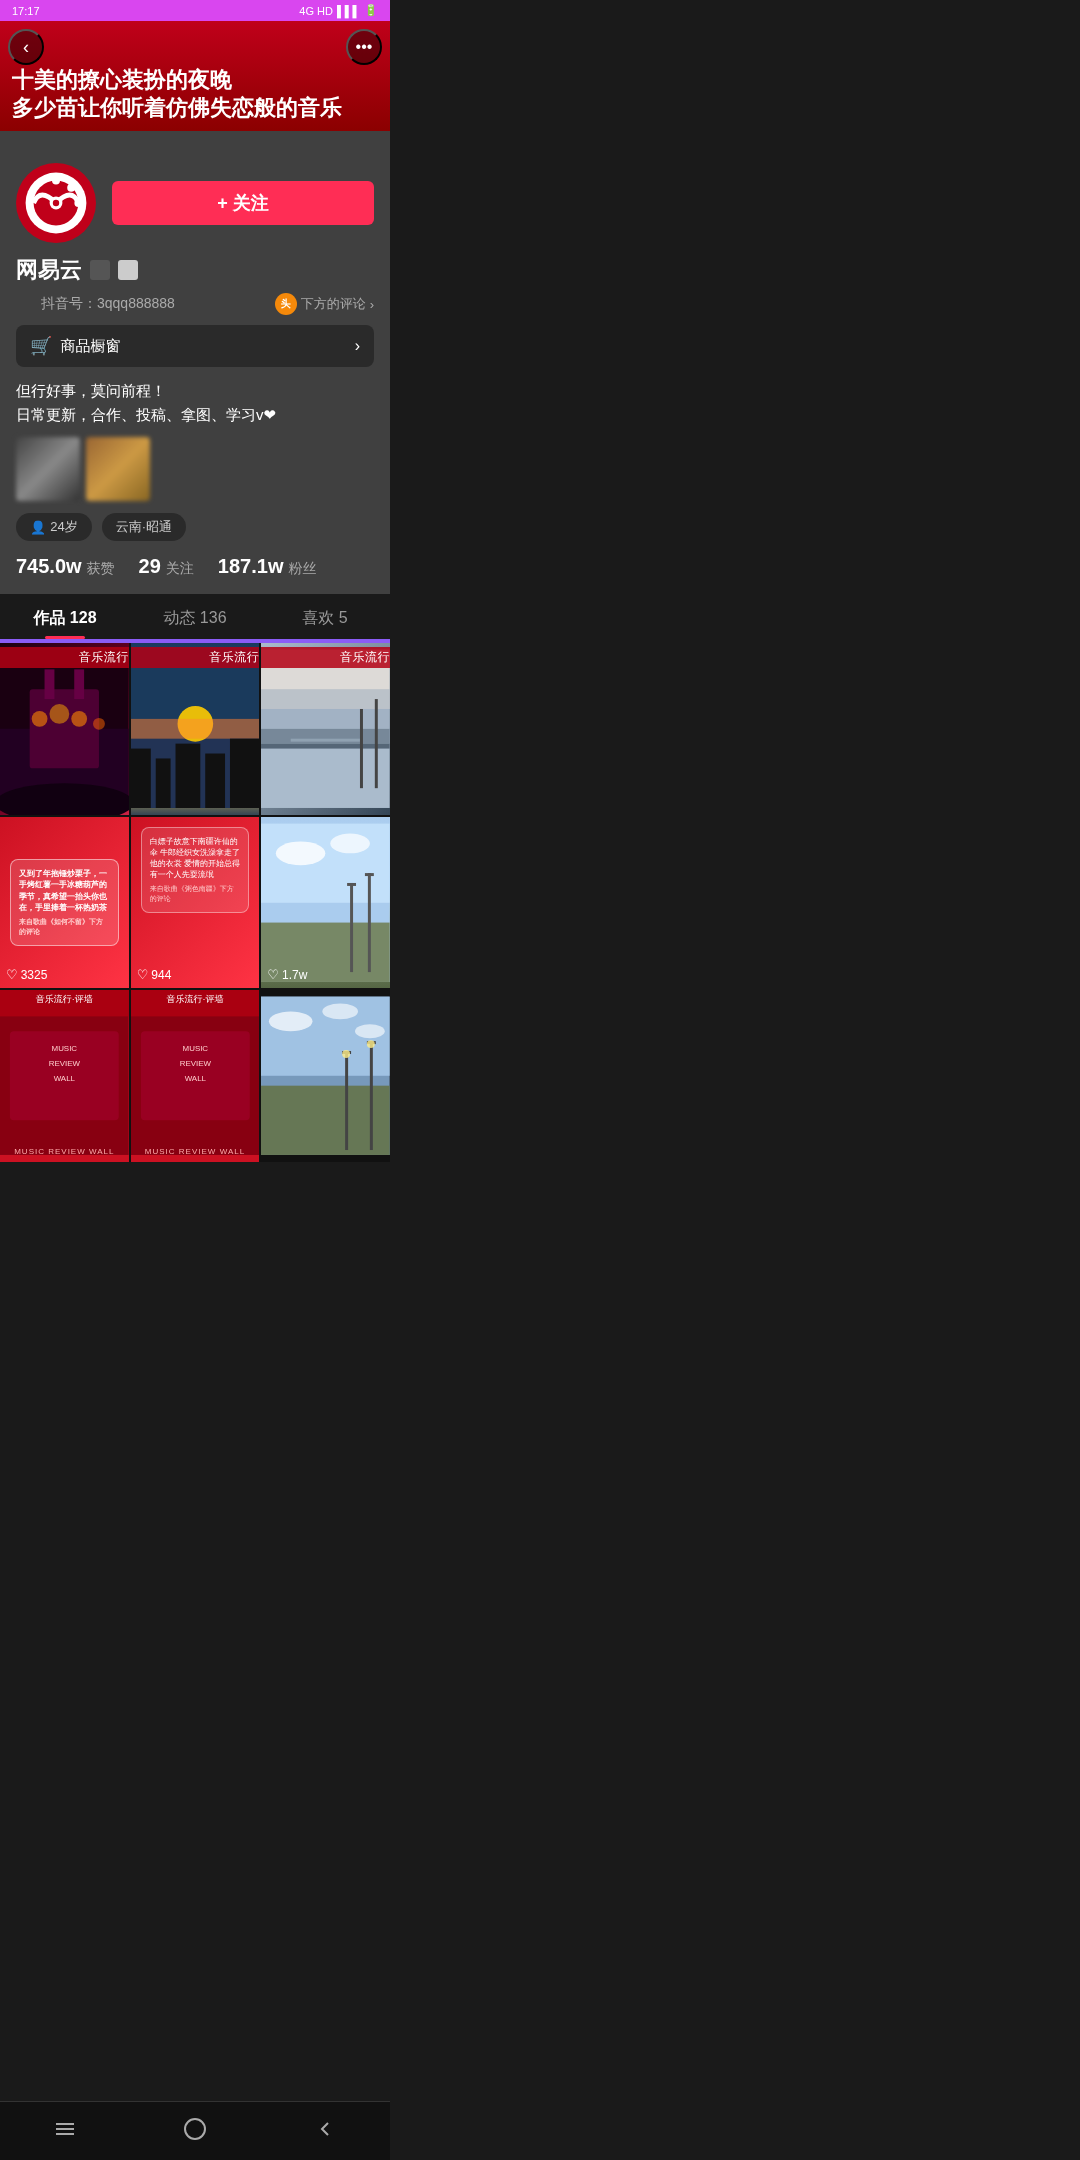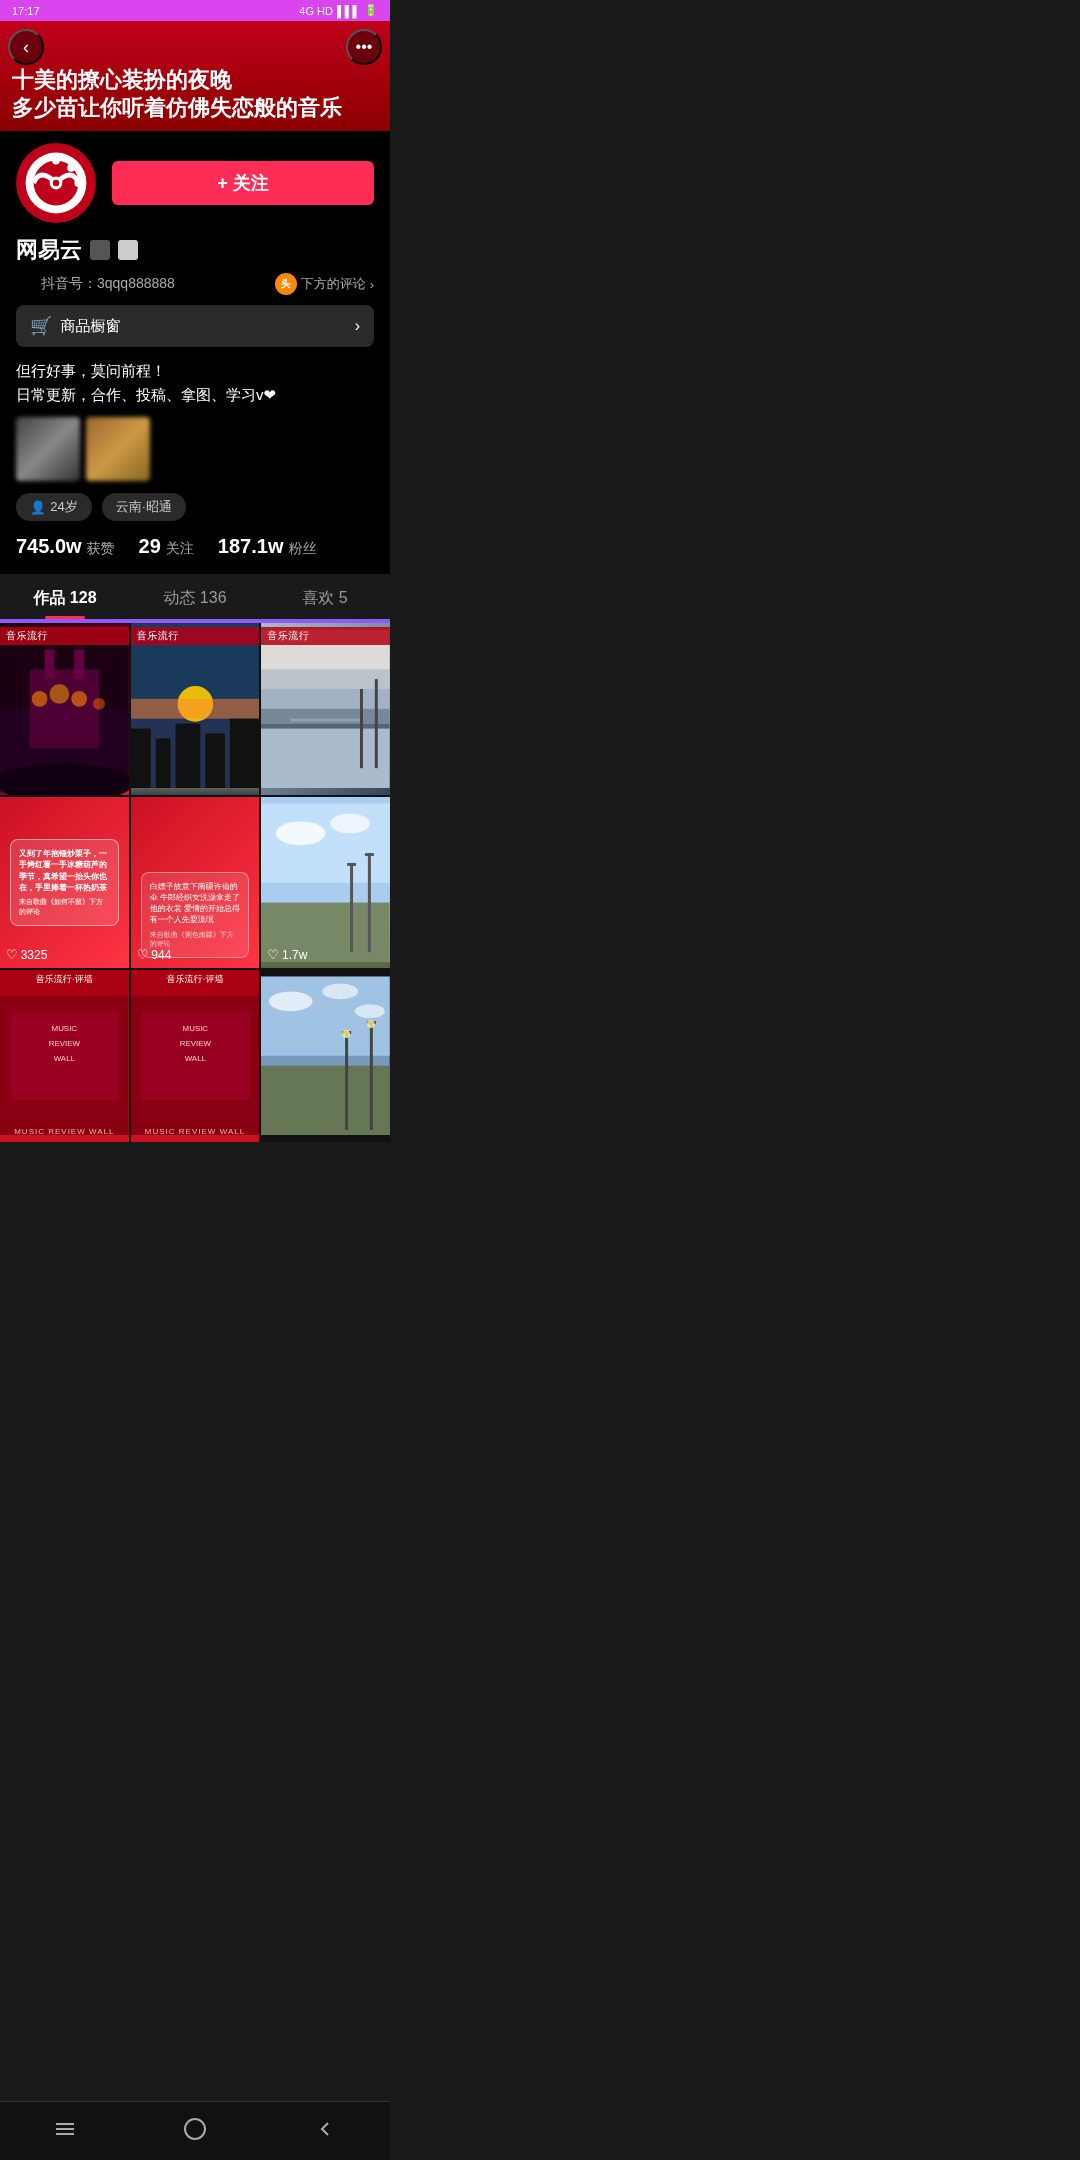--- a/index.html
+++ b/index.html
@@ -72,22 +72,22 @@
       display: flex;
       align-items: center;
       justify-content: center;
       font-size: 16px;
       color: #fff;
       cursor: pointer;
     }
 
     
     .profile-section {
-      background: #000000;
-      padding: 12px 16px 0 16px;
+      background: #404040;
+      padding: 32px 16px 0 16px;
     }
     .profile-top {
       display: flex;
       align-items: flex-start;
       gap: 16px;
       margin-bottom: 12px;
     }
     .avatar-container {
       width: 80px;
       height: 80px;
@@ -319,21 +319,21 @@
     .thumb-text-card {
       background: linear-gradient(135deg, #cc1122 0%, #ff3344 100%);
       display: flex;
       align-items: center;
       justify-content: center;
       padding: 10px;
     }
     .thumb-text-card2 {
       background: linear-gradient(135deg, #cc1122 0%, #ff3344 100%);
       display: flex;
-      align-items: flex-end;
+      align-items: flex-start;
       justify-content: center;
       padding: 10px;
     }
     .card-overlay {
       background: rgba(255,255,255,0.15);
       border: 1px solid rgba(255,255,255,0.5);
       border-radius: 8px;
       padding: 8px;
       font-size: 9px;
       color: #fff;
@@ -370,24 +370,24 @@
       font-size: 13px;
     }
 
     
     .music-review-label {
       position: absolute;
       top: 4px;
       left: 0;
       right: 0;
       background: rgba(180,0,20,0.85);
-      font-size: 10px;
-      color: #fff;
-      text-align: left;
-      padding: 2px 6px;
+      font-size: 12px;
+      color: #fff;
+      text-align: right;
+      padding: 2px 0;
       letter-spacing: 0.5px;
     }
 
     
     .bottom-nav {
       position: fixed;
       bottom: 0;
       left: 0;
       width: 390px;
       background: #111;

